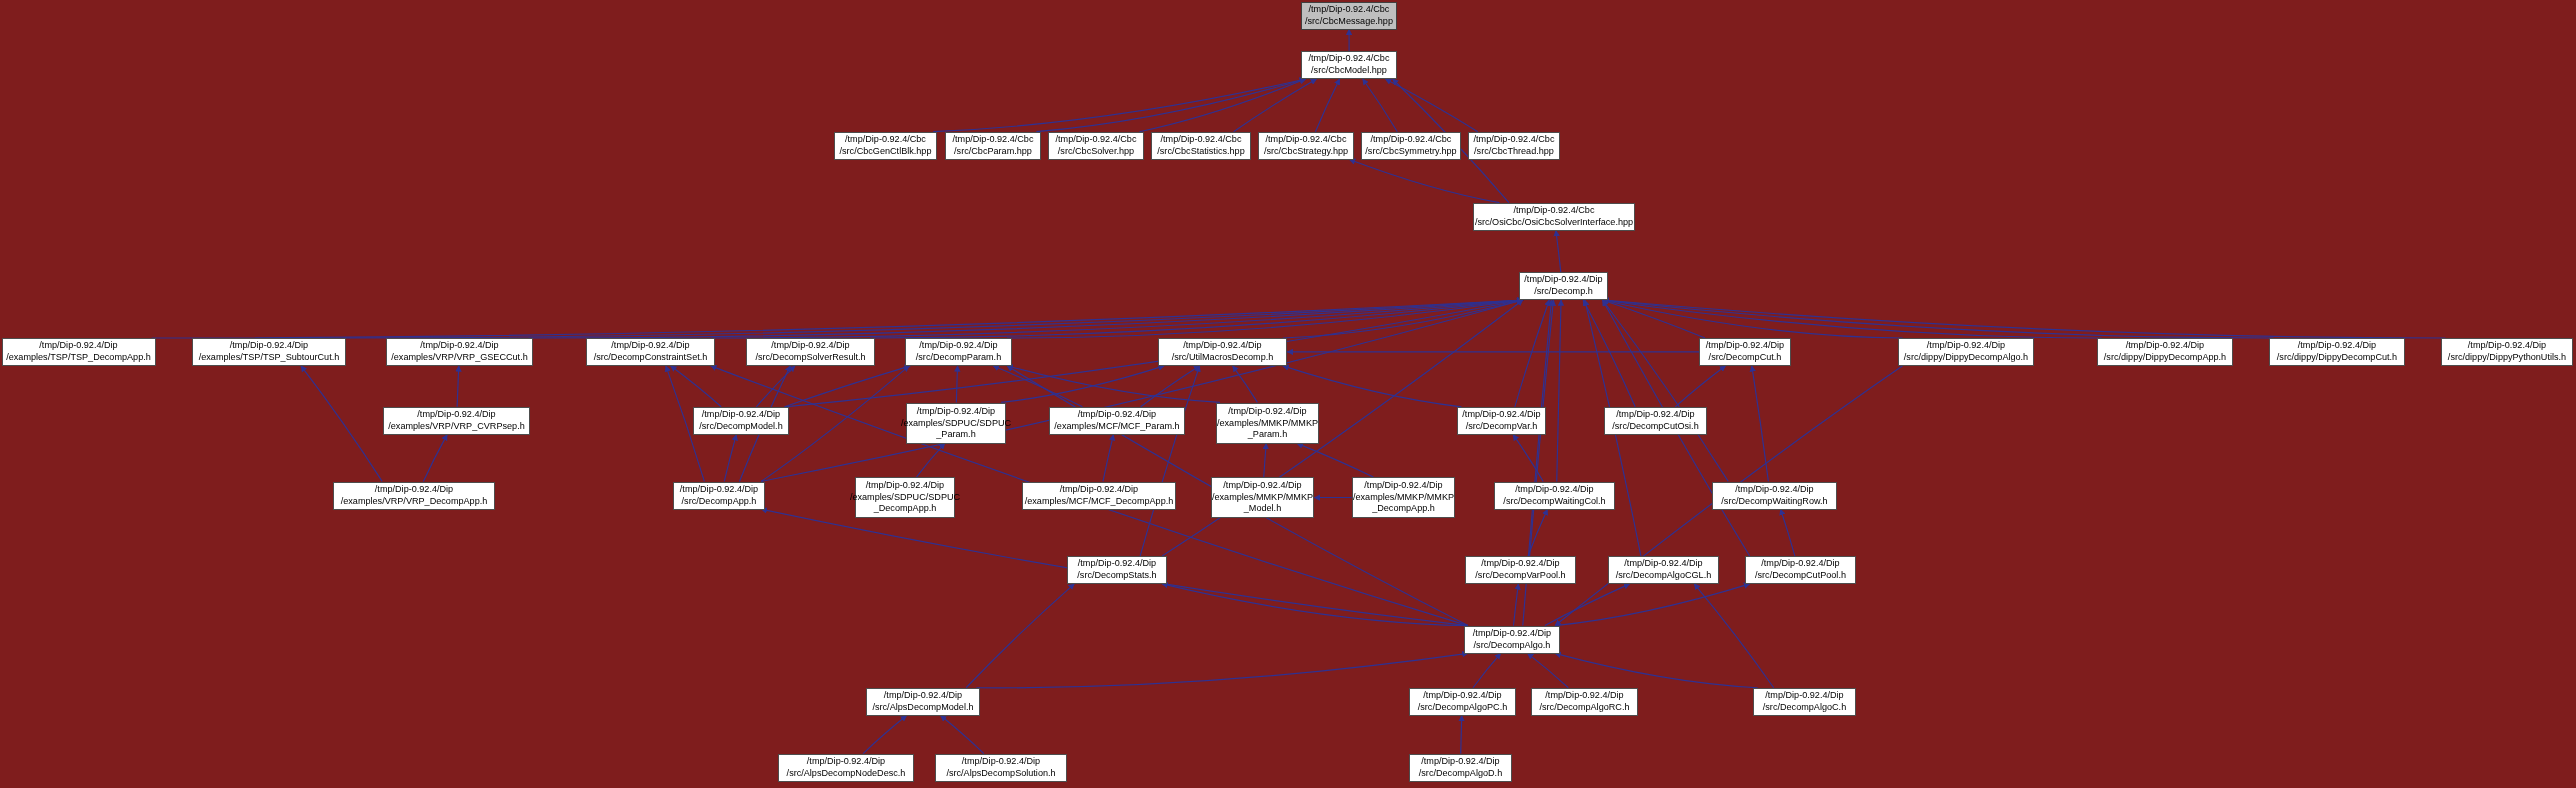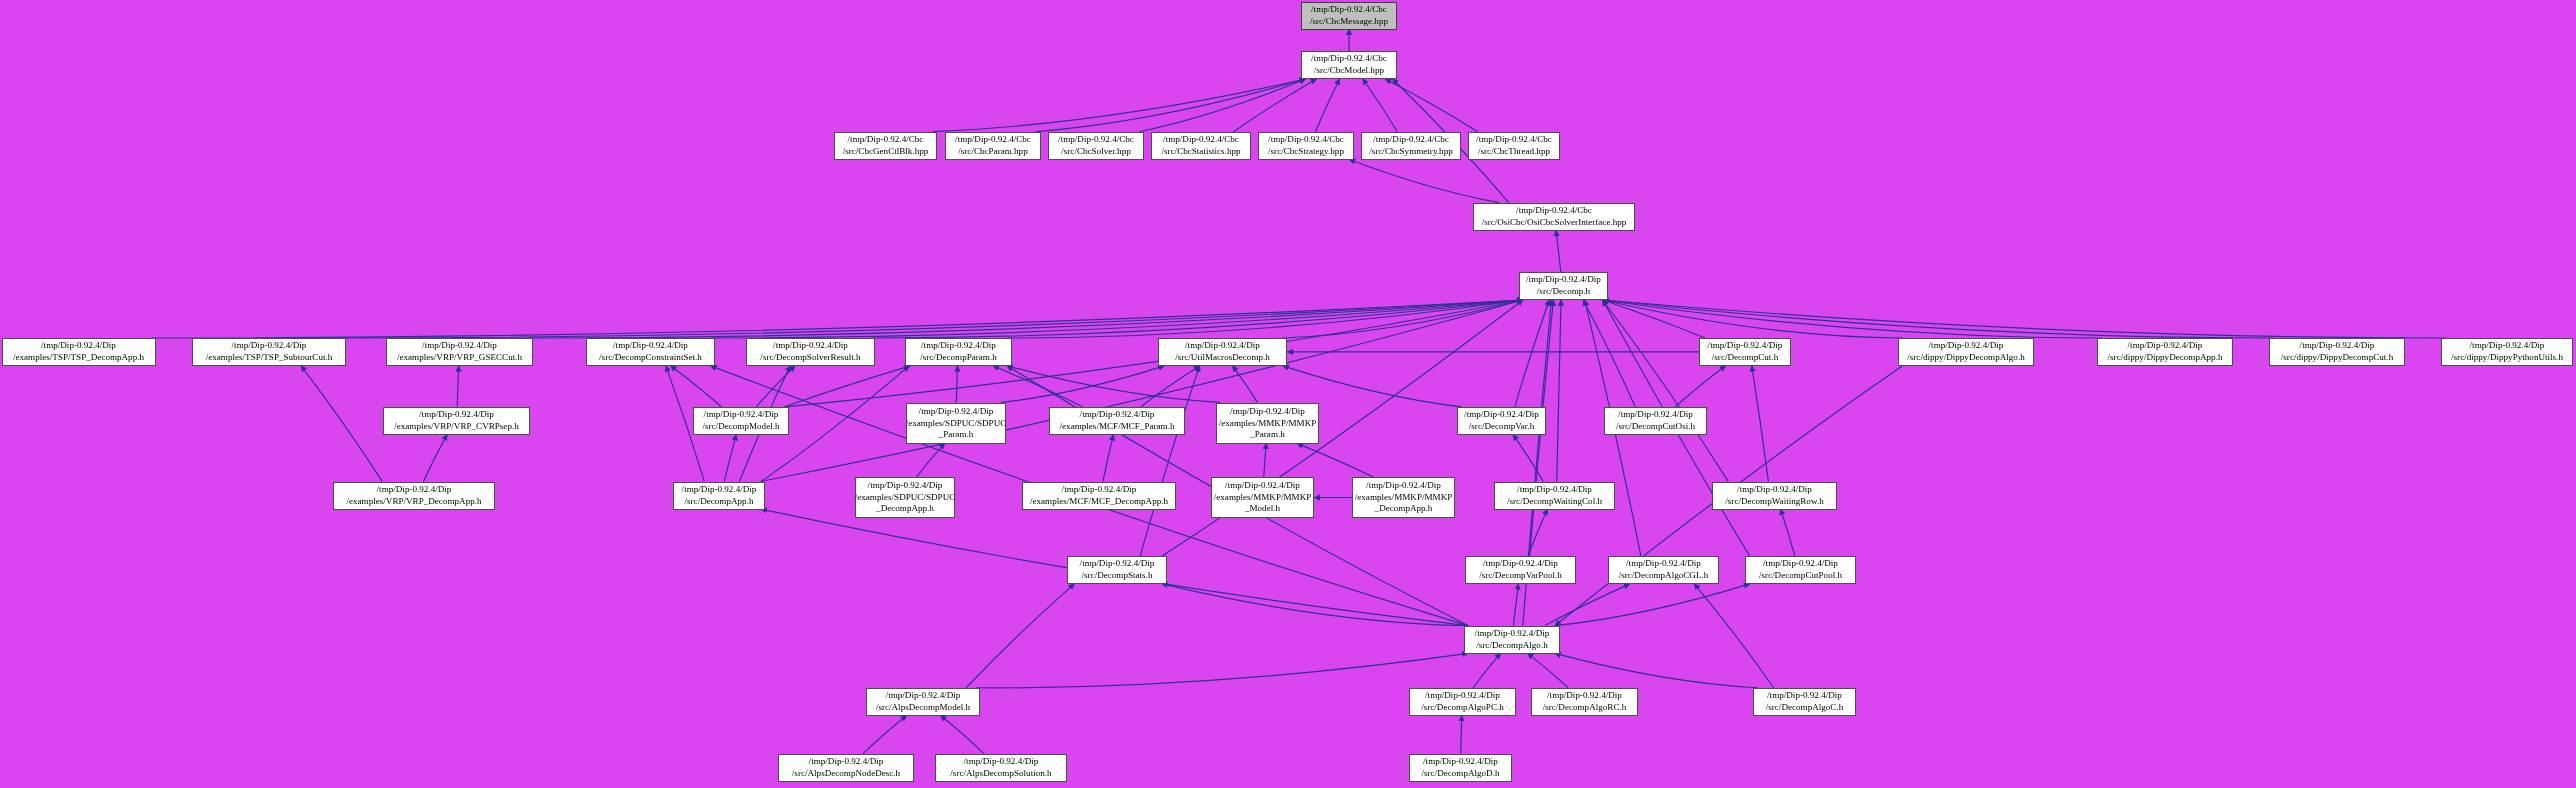--- a/index.html
+++ b/index.html
@@ -5,22 +5,22 @@
 <style>
   html, body {
     margin: 0;
     padding: 0;
     background: #ffffff;
   }
   #graph {
     position: relative;
     width: 2576px;
     height: 788px;
-    background: #d946ef;
-    font-family: Liberation Serif, serif;
+    background: #7f1d1d;
+    font-family: Liberation Sans, sans-serif;
     overflow: hidden;
   }
   #edges {
     position: absolute;
     left: 0;
     top: 0;
     width: 2576px;
     height: 788px;
     pointer-events: none;
   }

